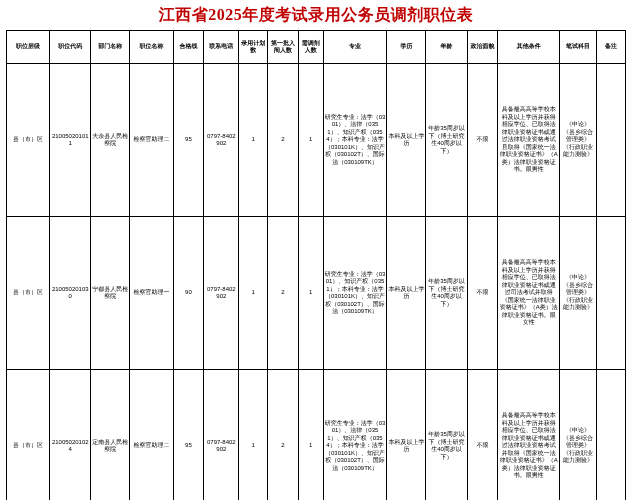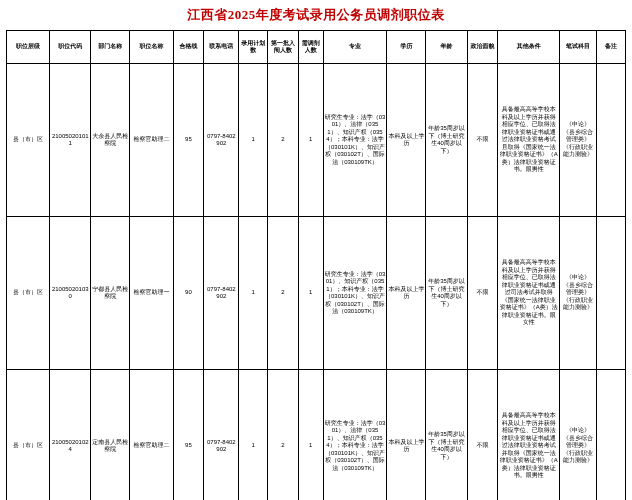--- a/index.html
+++ b/index.html
@@ -22,21 +22,21 @@
   }
   .title-bar {
     height: 30px;
     display: flex;
     align-items: center;
     justify-content: center;
     background: #ffffff;
   }
   .title-text {
     color: #c00000;
-    font-size: 13px;
+    font-size: 16px;
     font-weight: bold;
     letter-spacing: 0.5px;
     font-family: "Liberation Serif", serif;
   }
   table.grid {
     border-collapse: collapse;
     table-layout: fixed;
     width: 620px;
     margin: 0 6px;
   }

